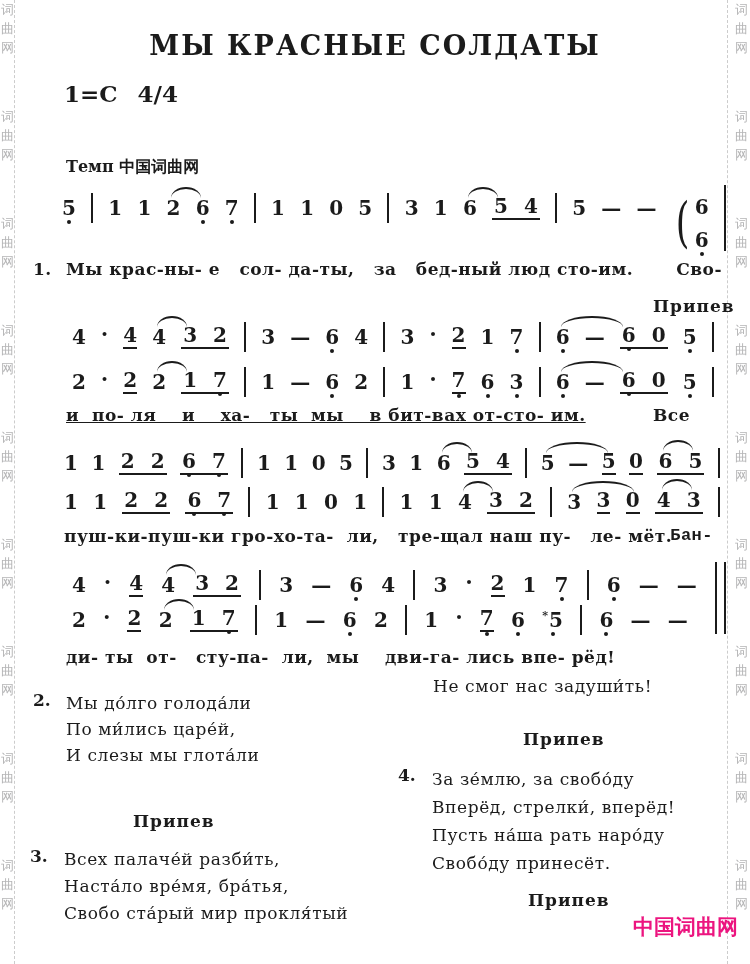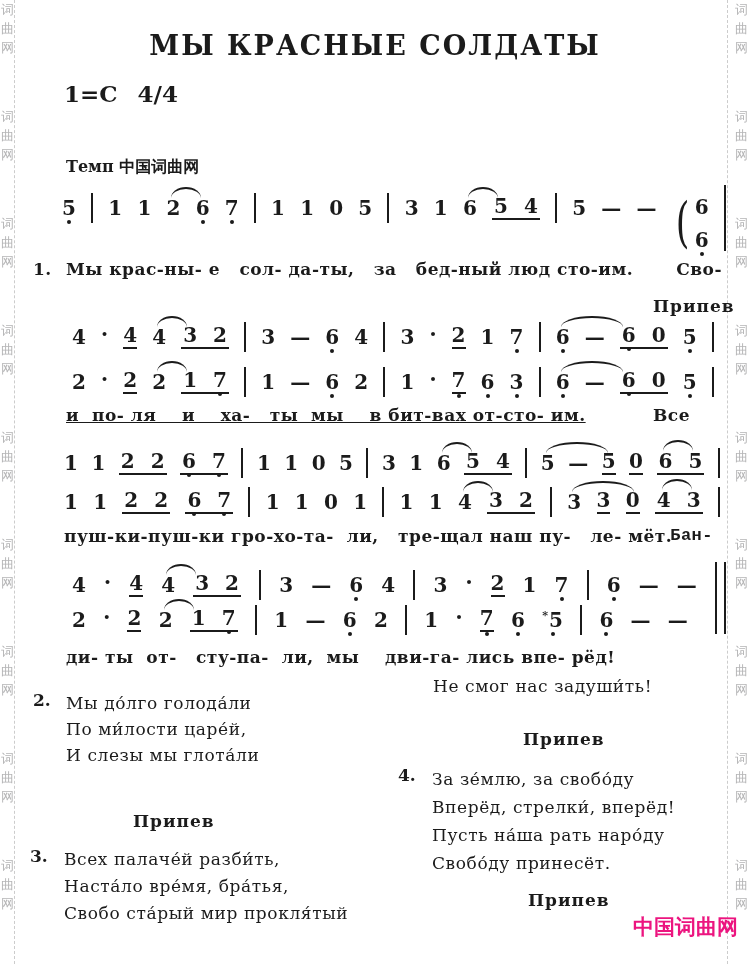--- a/index.html
+++ b/index.html
@@ -337,21 +337,21 @@
       </div>
     </div>
   <div id="lyrics">
       <div class="lyric" style="top: 259px;"><span class="lyr-num" style="left: 33px;">1.</span><span class="lyr-text" style="left: 66px;">Мы крас-ны- е   сол- да-ты,   за   бед-ный люд сто-им.</span><span class="lyr-tail" style="right: 28px;">Сво-</span></div>
       <div class="lyric" style="top: 405px;"><span class="lyr-text" style="left: 66px; text-decoration: underline;">и  по- ля    и    ха-   ты  мы    в бит-вах от-сто- им.</span><span class="lyr-tail" style="right: 60px;">Все</span></div>
       <div class="lyric" style="top: 526px;"><span class="lyr-text" style="left: 64px;">пуш-ки-пуш-ки гро-хо-та-  ли,   тре-щал наш пу-   ле- мёт.</span><span class="lyr-tail" style="right: 37px; font-family: Liberation Mono, monospace;">Бан-</span></div>
       <div class="lyric" style="top: 647px;"><span class="lyr-text" style="left: 66px;">ди- ты  от-   сту-па-  ли,  мы    дви-га- лись впе- рёд!</span></div>
     </div>
   <div id="verses">
       <div class="vnum" style="left: 33px; top: 690px;">2.</div>
-      <div class="vblock" style="left: 66px; top: 690px; line-height: 26px;"><span class="vline-text">Мы до́лго голода́ли</span><span class="vline-text">По ми́лости царе́й,</span><span class="vline-text">И слезы мы глота́ли</span></div>
+      <div class="vblock" style="left: 66px; top: 690px; line-height: 26px;"><span class="vline-text">Мы до́лго голода́ли</span><span class="vline-text">По ми́лись царе́й,</span><span class="vline-text">И слезы мы глота́ли</span></div>
       <div class="chorus" style="left: 133px; top: 811px;">Припев</div>
       <div class="vnum" style="left: 30px; top: 846px;">3.</div>
       <div class="vblock" style="left: 64px; top: 846px; line-height: 27px;"><span class="vline-text">Всех палаче́й разби́ть,</span><span class="vline-text">Наста́ло вре́мя, бра́тья,</span><span class="vline-text">Свобо ста́рый мир прокля́тый</span></div>
       <div class="vblock" style="left: 433px; top: 676px;">Не смог нас задуши́ть!</div>
       <div class="chorus" style="left: 523px; top: 729px;">Припев</div>
       <div class="vnum" style="left: 398px; top: 765px;">4.</div>
       <div class="vblock" style="left: 432px; top: 765px; line-height: 28px;"><span class="vline-text">За зе́млю, за свобо́ду</span><span class="vline-text">Вперёд, стрелки́, вперёд!</span><span class="vline-text">Пусть на́ша рать наро́ду</span><span class="vline-text">Свобо́ду принесёт.</span></div>
       <div class="chorus" style="left: 528px; top: 890px;">Припев</div>
     </div>
 

